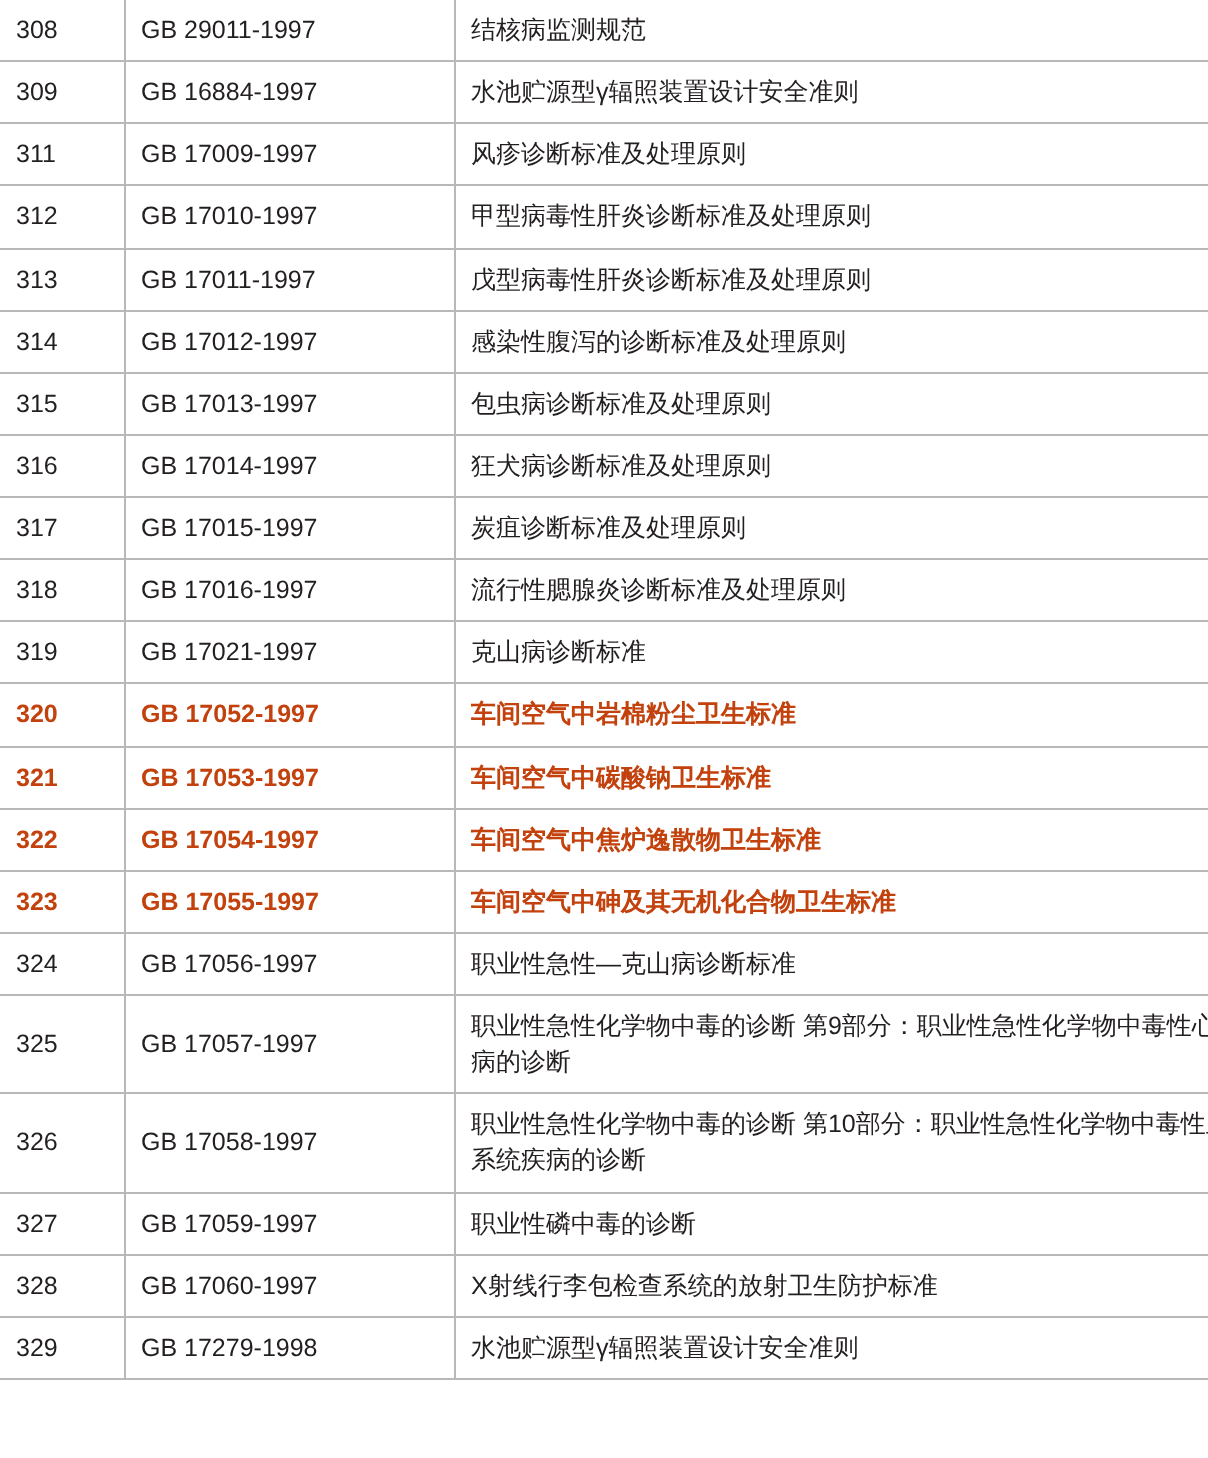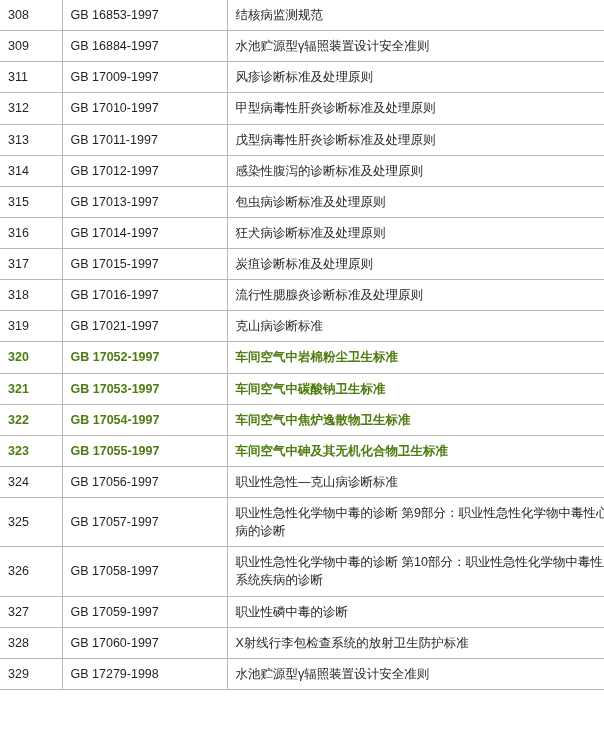--- a/index.html
+++ b/index.html
@@ -48,32 +48,32 @@
   .col-code {
     width: 165px;
     padding-left: 10px;
   }
   .col-title {
     width: 407px;
     padding-left: 10px;
     padding-right: 12px;
   }
   tr.highlight td {
-    color: #4d7c0f;
+    color: #c2410c;
     font-weight: bold;
   }
 </style>
 </head>
 <body>
 
 <table class="std-table">
   <tbody>
       <tr>
         <td class="col-no">308</td>
-        <td class="col-code">GB 16853-1997</td>
+        <td class="col-code">GB 29011-1997</td>
         <td class="col-title">结核病监测规范</td>
       </tr>
       <tr>
         <td class="col-no">309</td>
         <td class="col-code">GB 16884-1997</td>
         <td class="col-title">水池贮源型γ辐照装置设计安全准则</td>
       </tr>
       <tr>
         <td class="col-no">311</td>
         <td class="col-code">GB 17009-1997</td>

